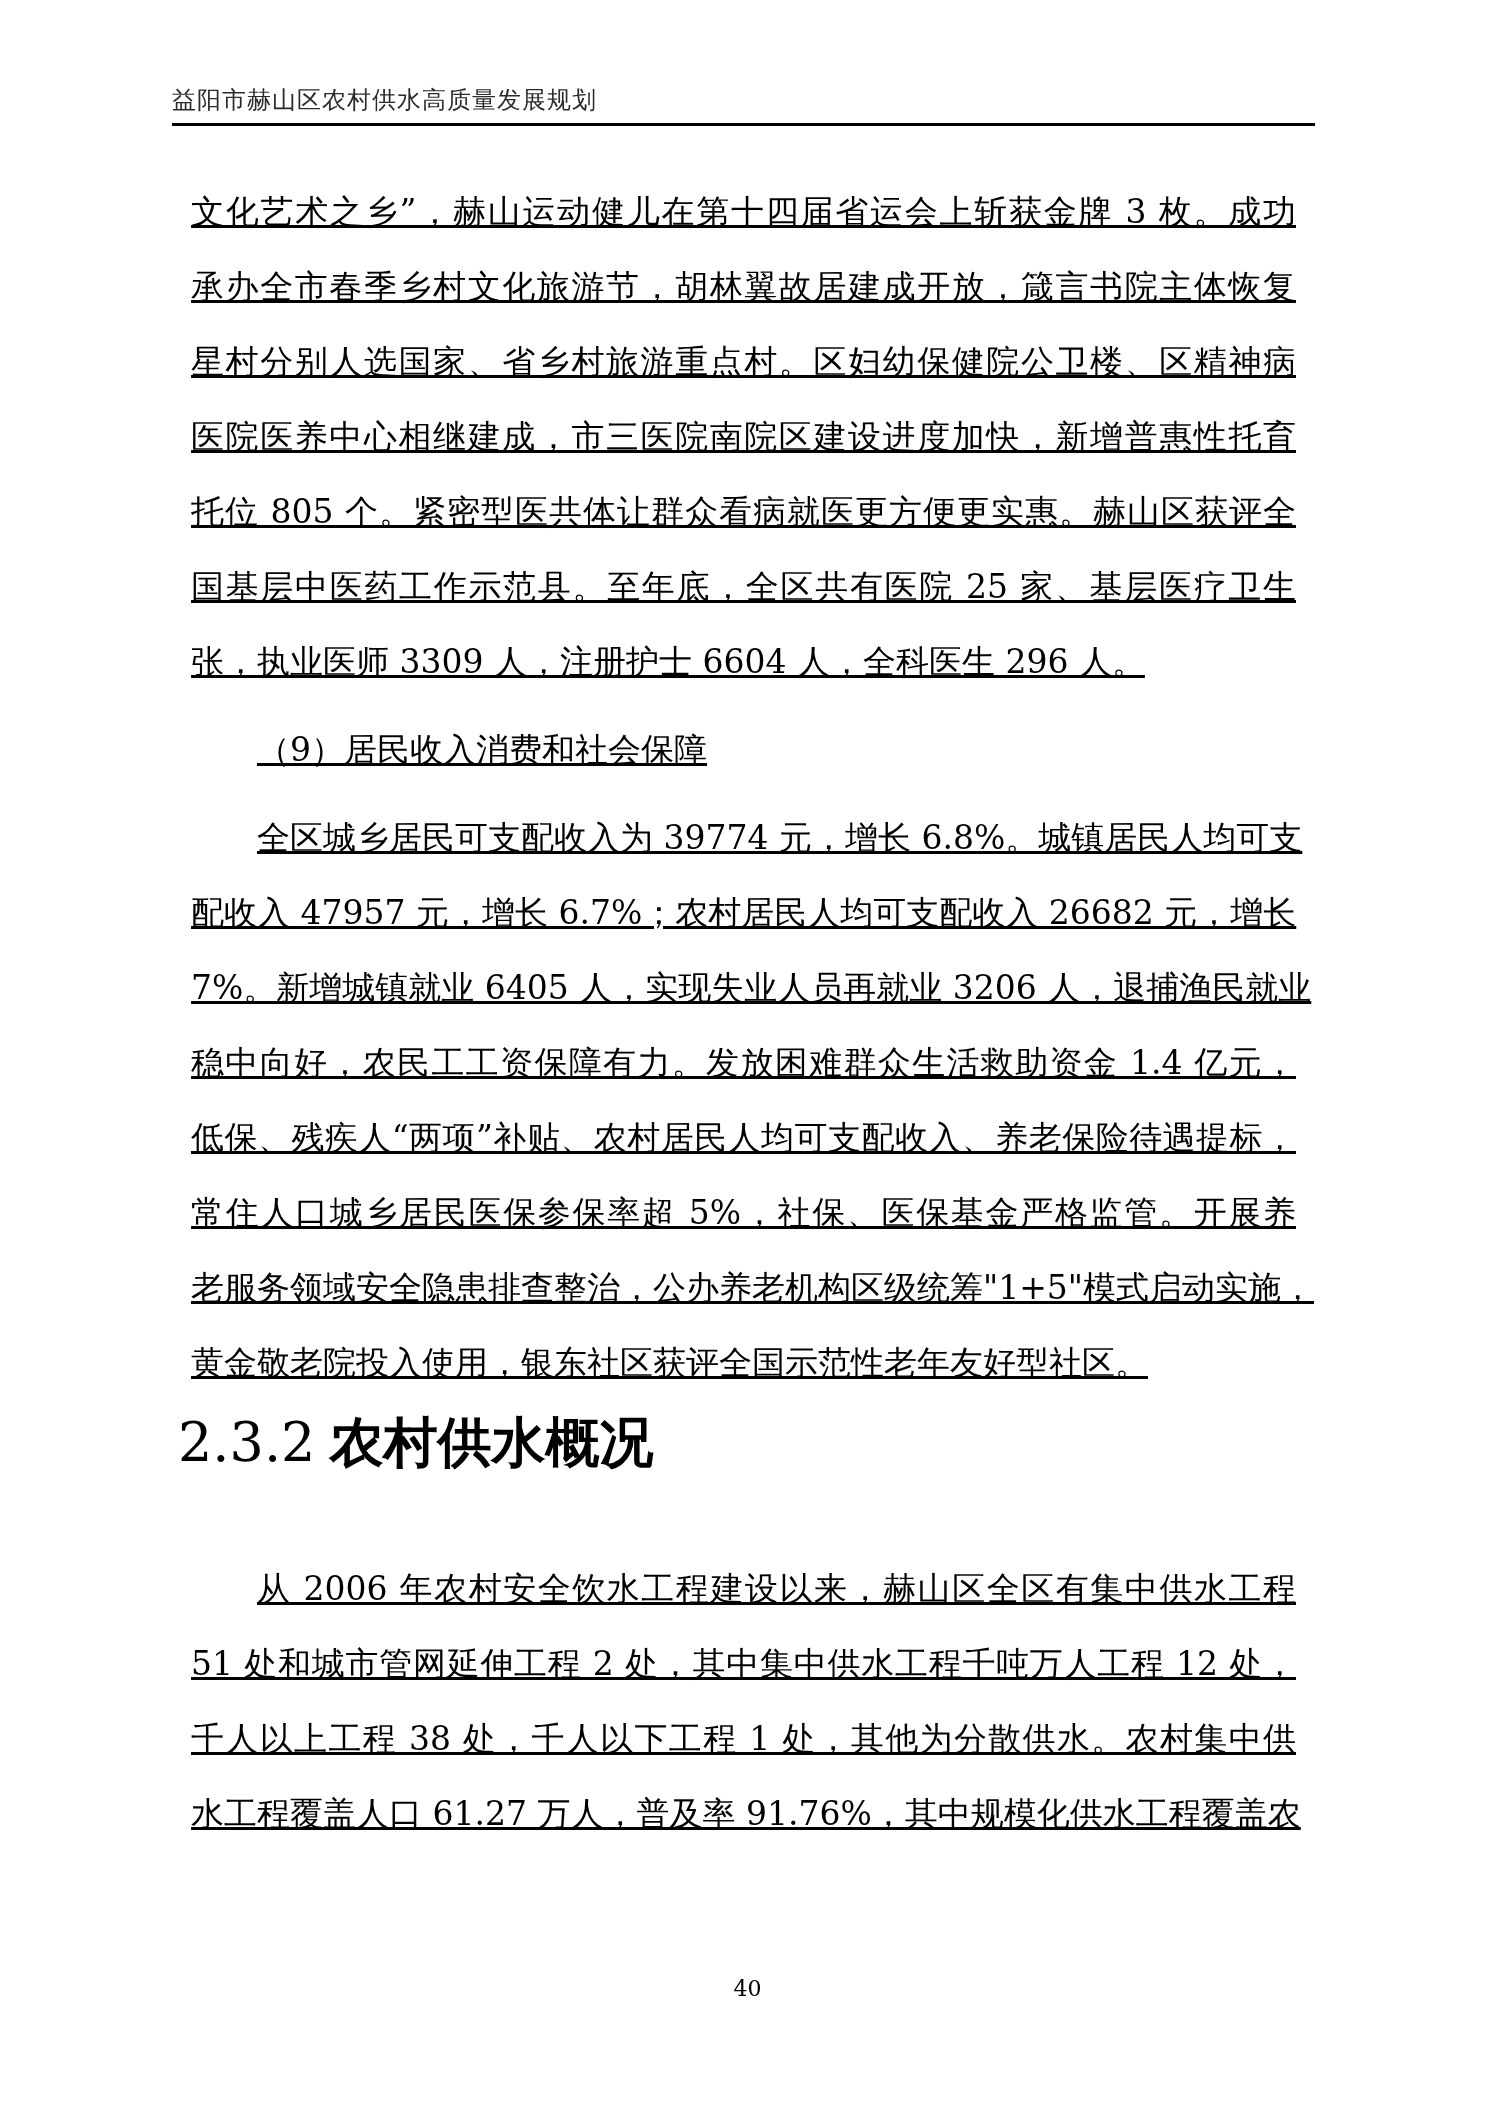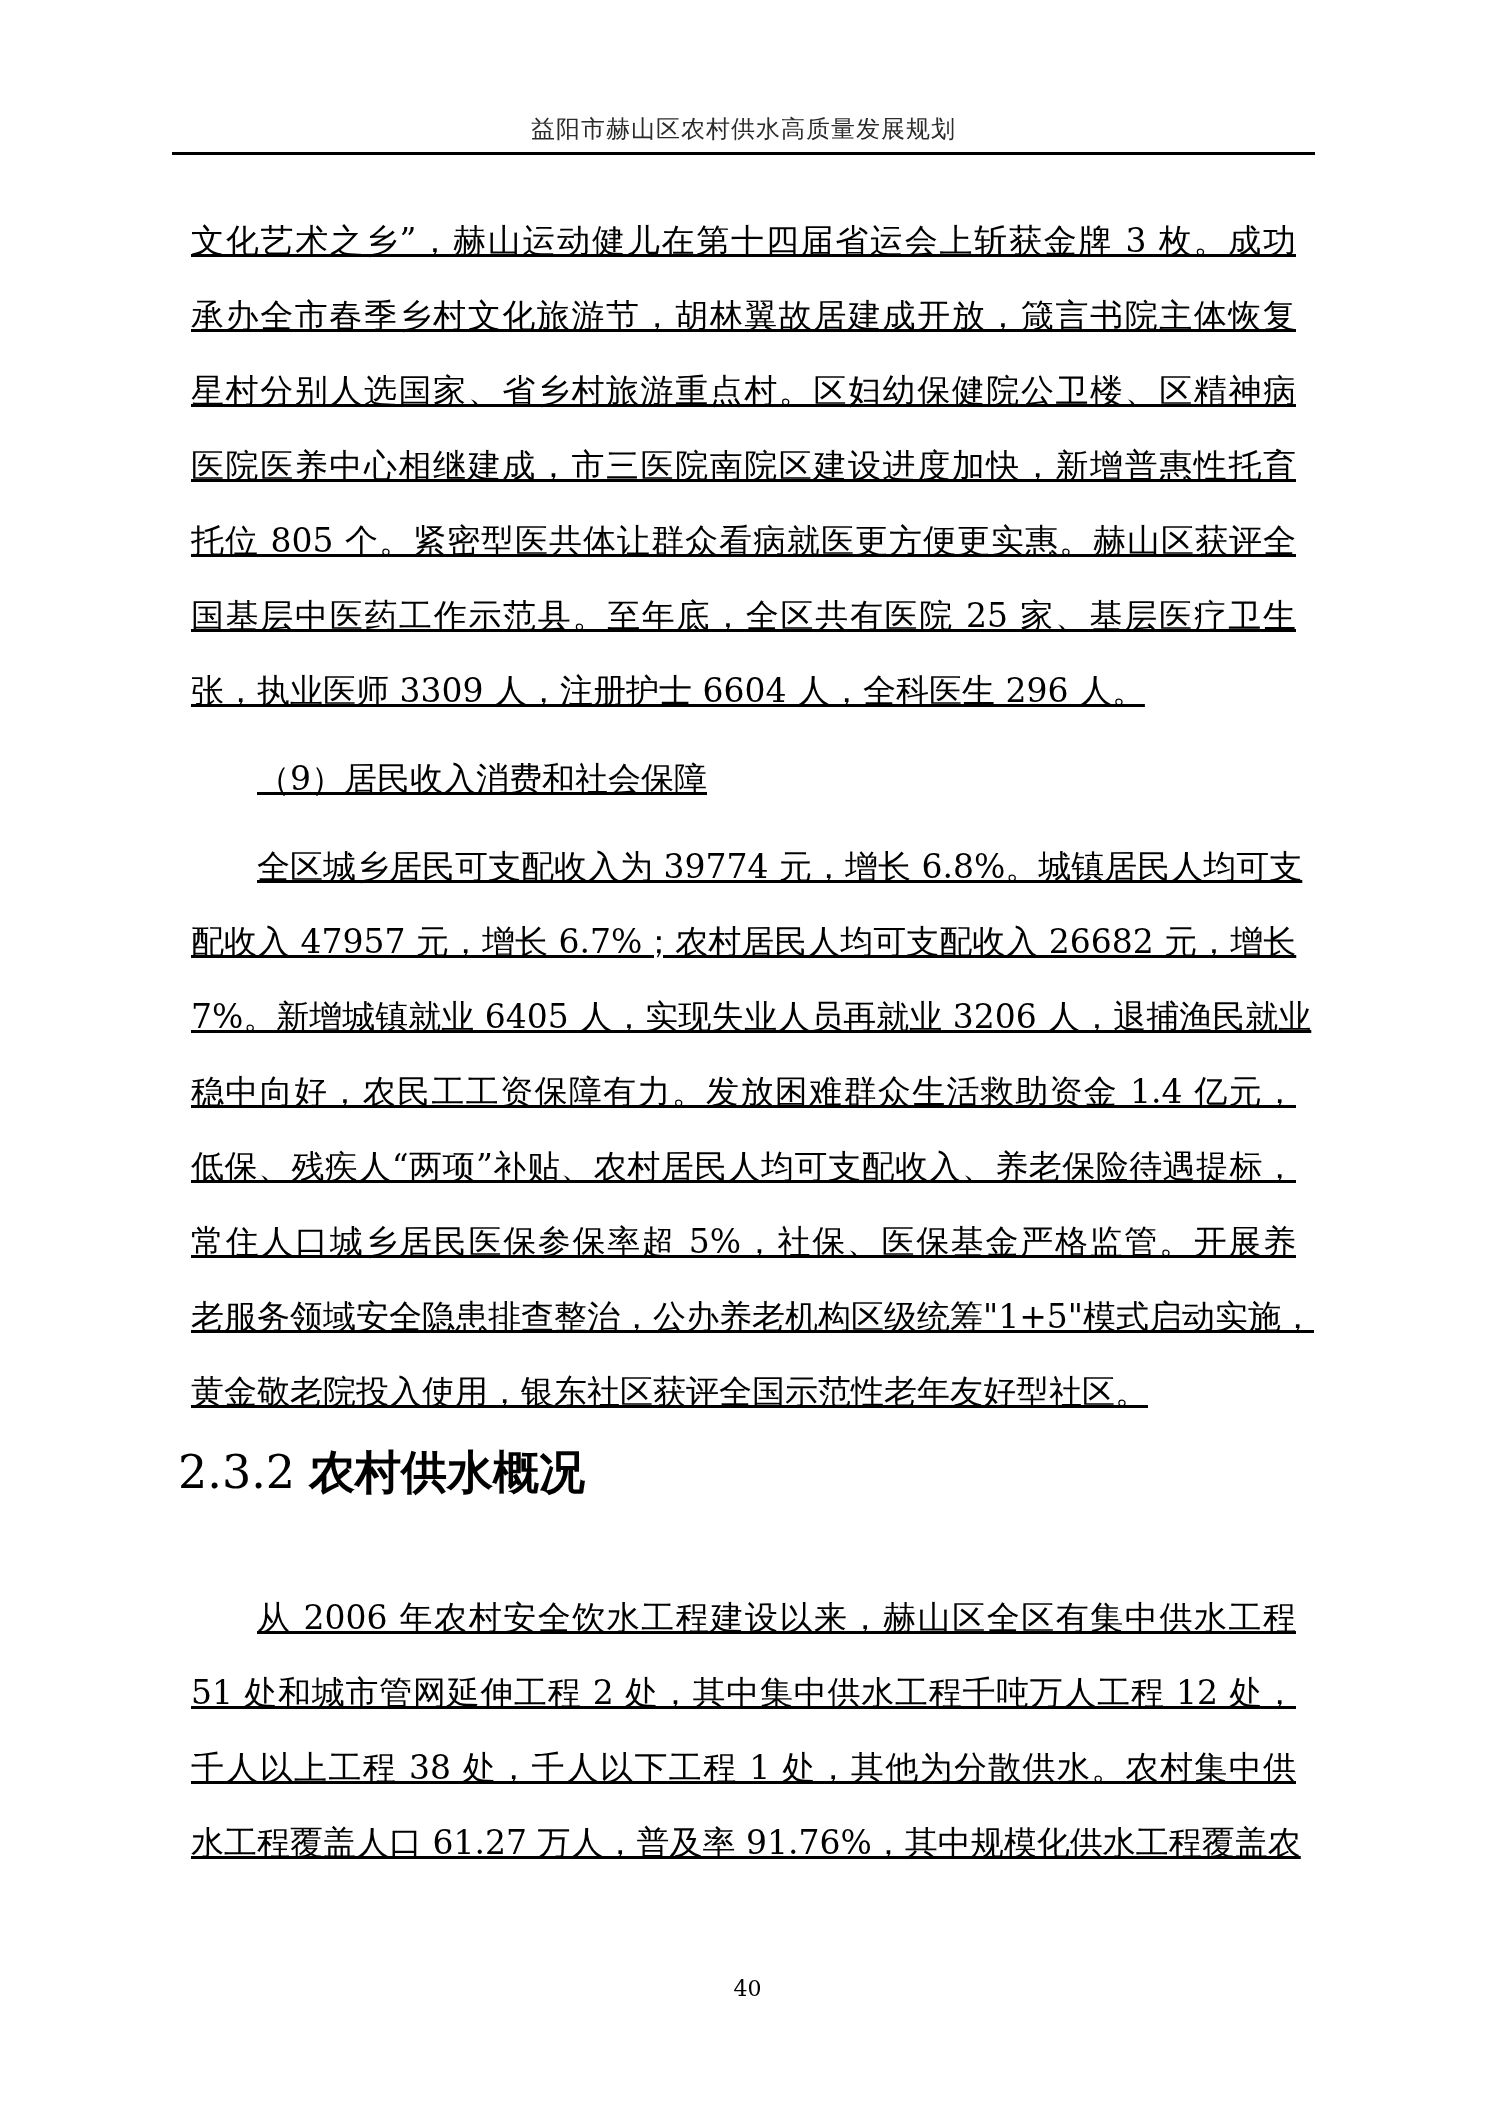--- a/index.html
+++ b/index.html
@@ -12,22 +12,22 @@
     width: 1487px;
     height: 2105px;
     margin: 0 auto;
     background: #ffffff;
     color: #000000;
     overflow: hidden;
     font-family: "DejaVu Serif", "Liberation Serif", serif;
   }
   .page-header {
     margin: 0 172px;
-    padding-top: 115px;
-    text-align: center;
+    padding-top: 86px;
+    text-align: left;
   }
   .header-title {
     font-size: 24px;
     line-height: 1.2;
     letter-spacing: 1px;
     color: #2b2b2b;
   }
   .header-rule {
     margin: 0 172px;
     margin-top: 8px;
@@ -49,21 +49,21 @@
     white-space: nowrap;
   }
   .line.indent {
     text-indent: 2em;
   }
   .line.para-end {
     text-align-last: left;
   }
   .section-heading {
     margin: 8px 0 78px 0;
-    font-size: 46px;
+    font-size: 54px;
     line-height: 60px;
     font-weight: bold;
     font-family: "DejaVu Sans", "Liberation Sans", sans-serif;
     text-align: left;
   }
   .heading-number {
     font-family: "DejaVu Serif", "Liberation Serif", serif;
     font-weight: normal;
     margin-right: 14px;
   }

